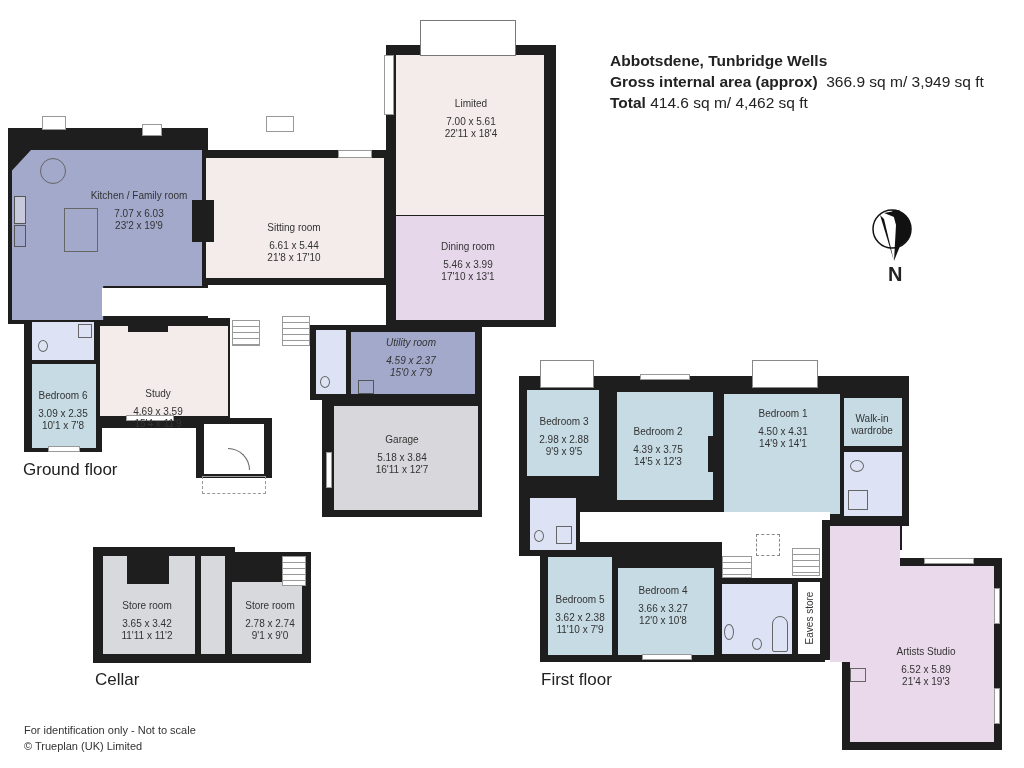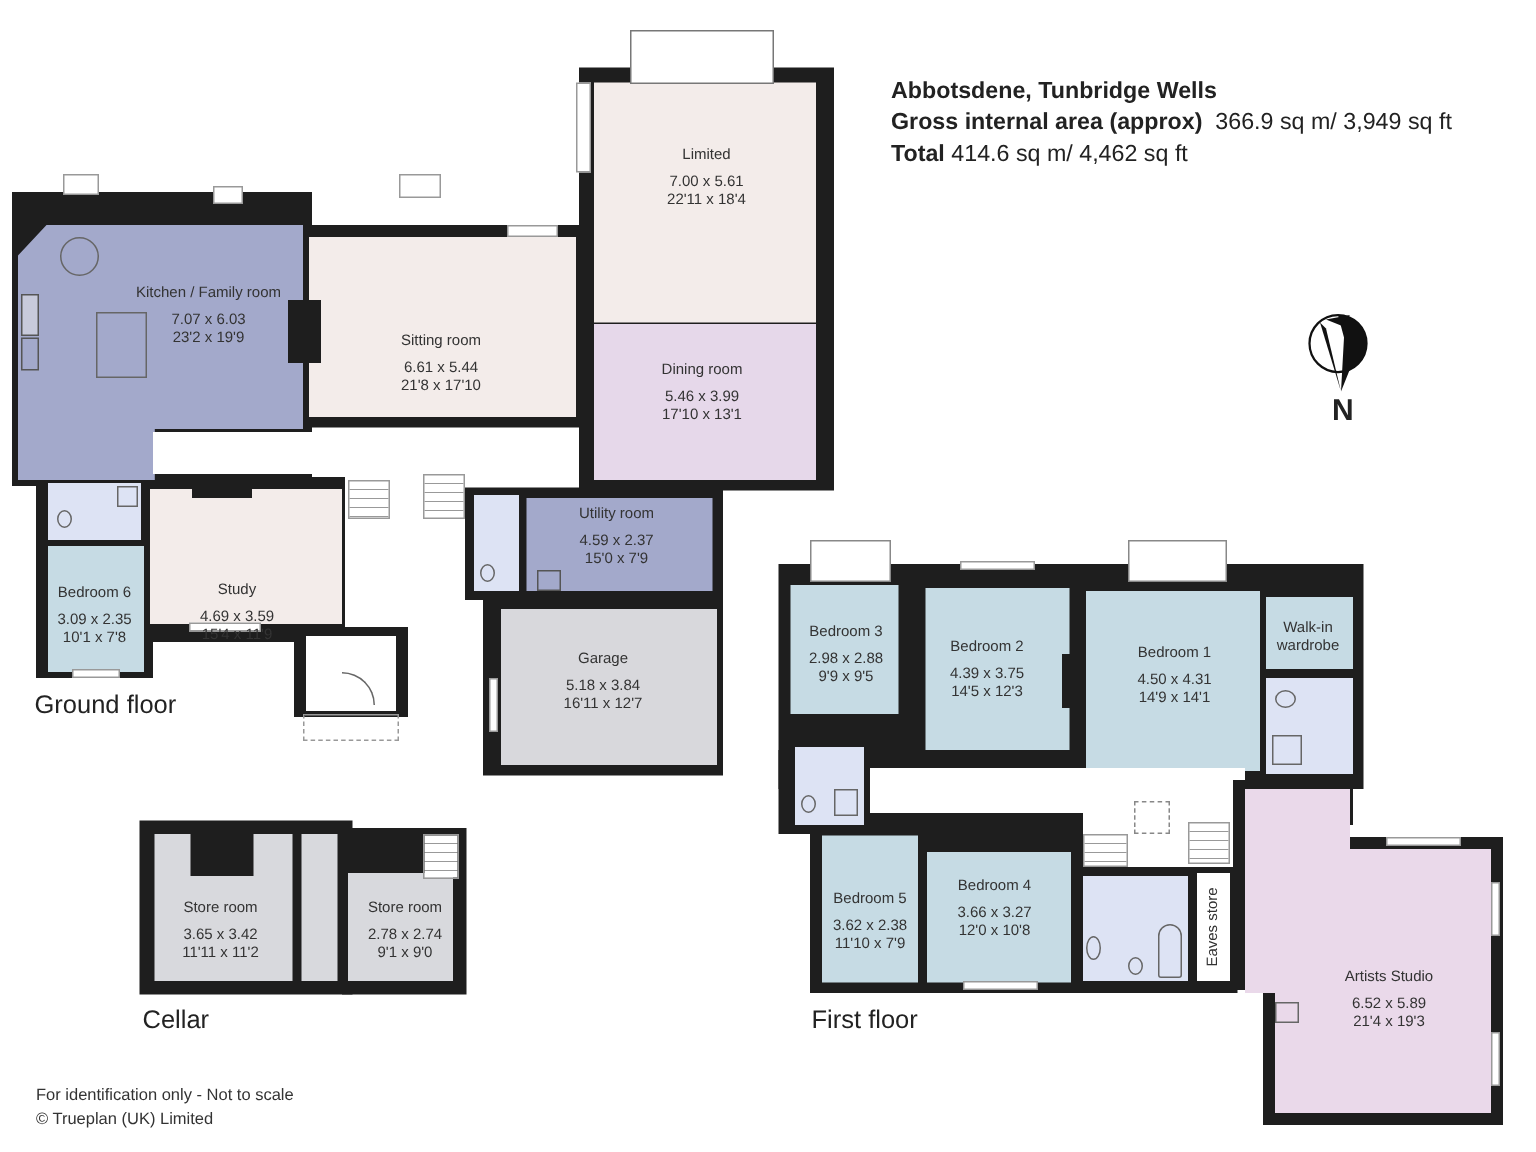--- a/index.html
+++ b/index.html
@@ -5,21 +5,21 @@
   html,body{margin:0;padding:0;background:#ffffff;}
   body{width:1024px;height:768px;position:relative;overflow:hidden;font-family:"Liberation Sans",sans-serif;color:#222;}
   .abs{position:absolute;box-sizing:border-box;}
   .wall{background:#1e1e1e;}
   .room{position:absolute;box-sizing:border-box;}
   .lbl{position:absolute;text-align:center;font-size:10px;line-height:12px;color:#333;white-space:nowrap;transform:translateX(-50%);}
   .lbl .nm{display:block;margin-bottom:6px;}
   .lbl .dm{display:block;}
   .floor-title{position:absolute;font-size:17px;color:#222;}
   .info{position:absolute;left:594px;top:50px;font-size:15.5px;line-height:21px;color:#222;}
-  .info b{font-weight:bold;}
+  .info b{font-weight:bold;margin-left:16px;}
   .foot{position:absolute;left:24px;top:722px;font-size:11px;line-height:16px;color:#333;}
   .win{position:absolute;background:#fff;border:1px solid #999;box-sizing:border-box;}
   .door{position:absolute;border:1px solid #666;border-radius:0 100% 0 0;box-sizing:border-box;border-left:none;border-bottom:none;}
   .stairs{position:absolute;background:repeating-linear-gradient(180deg,#fff 0 5px,#999 5px 6px);border:1px solid #999;box-sizing:border-box;}
 </style>
 </head>
 <body>
 
 <div class="info">
   <div><b>Abbotsdene, Tunbridge Wells</b></div>
@@ -114,21 +114,21 @@
   </div>
 
   <div class="room" style="left:204px;top:424px;width:60px;height:50px;background:#fff;"></div>
   <div class="abs" style="left:202px;top:476px;width:64px;height:18px;border:1px dashed #999;border-top:1px solid #999;"></div>
   <div class="door" style="left:228px;top:448px;width:22px;height:22px;"></div>
 
   <div class="room" style="left:316px;top:330px;width:30px;height:64px;background:#dde3f4;"></div>
   <div class="abs" style="left:320px;top:376px;width:10px;height:12px;border:1px solid #666;border-radius:50%;"></div>
   <div class="room" style="left:351px;top:332px;width:124px;height:62px;background:#a3a9cb;"></div>
   <div class="abs" style="left:358px;top:380px;width:16px;height:14px;border:1px solid #555;"></div>
-  <div class="lbl" style="left:411px;top:337px;">
+  <div class="lbl" style="left:411px;top:337px;font-style:italic;">
     <span class="nm">Utility room</span>
     <span class="dm">4.59 x 2.37</span>
     <span class="dm">15'0 x 7'9</span>
   </div>
 
   <div class="room" style="left:334px;top:406px;width:144px;height:104px;background:#d8d8dc;"></div>
   <div class="win" style="left:326px;top:452px;width:6px;height:36px;"></div>
   <div class="lbl" style="left:402px;top:434px;">
     <span class="nm">Garage</span>
     <span class="dm">5.18 x 3.84</span>
@@ -179,21 +179,21 @@
   <div class="win" style="left:640px;top:374px;width:50px;height:6px;"></div>
   <div class="abs wall" style="left:708px;top:436px;width:16px;height:36px;"></div>
   <div class="lbl" style="left:658px;top:426px;">
     <span class="nm">Bedroom 2</span>
     <span class="dm">4.39 x 3.75</span>
     <span class="dm">14'5 x 12'3</span>
   </div>
 
   <div class="room" style="left:724px;top:394px;width:116px;height:120px;background:#c6dbe4;"></div>
   <div class="win" style="left:752px;top:360px;width:66px;height:28px;border-color:#888;"></div>
-  <div class="lbl" style="left:783px;top:430px;">
+  <div class="lbl" style="left:783px;top:408px;">
     <span class="nm">Bedroom 1</span>
     <span class="dm">4.50 x 4.31</span>
     <span class="dm">14'9 x 14'1</span>
   </div>
 
   <div class="room" style="left:844px;top:398px;width:58px;height:48px;background:#c6dbe4;"></div>
   <div class="lbl" style="left:872px;top:413px;width:60px;white-space:normal;">Walk-in wardrobe</div>
 
   <div class="room" style="left:844px;top:452px;width:58px;height:64px;background:#dde3f4;"></div>
   <div class="abs" style="left:850px;top:460px;width:14px;height:12px;border:1px solid #666;border-radius:50%;"></div>

